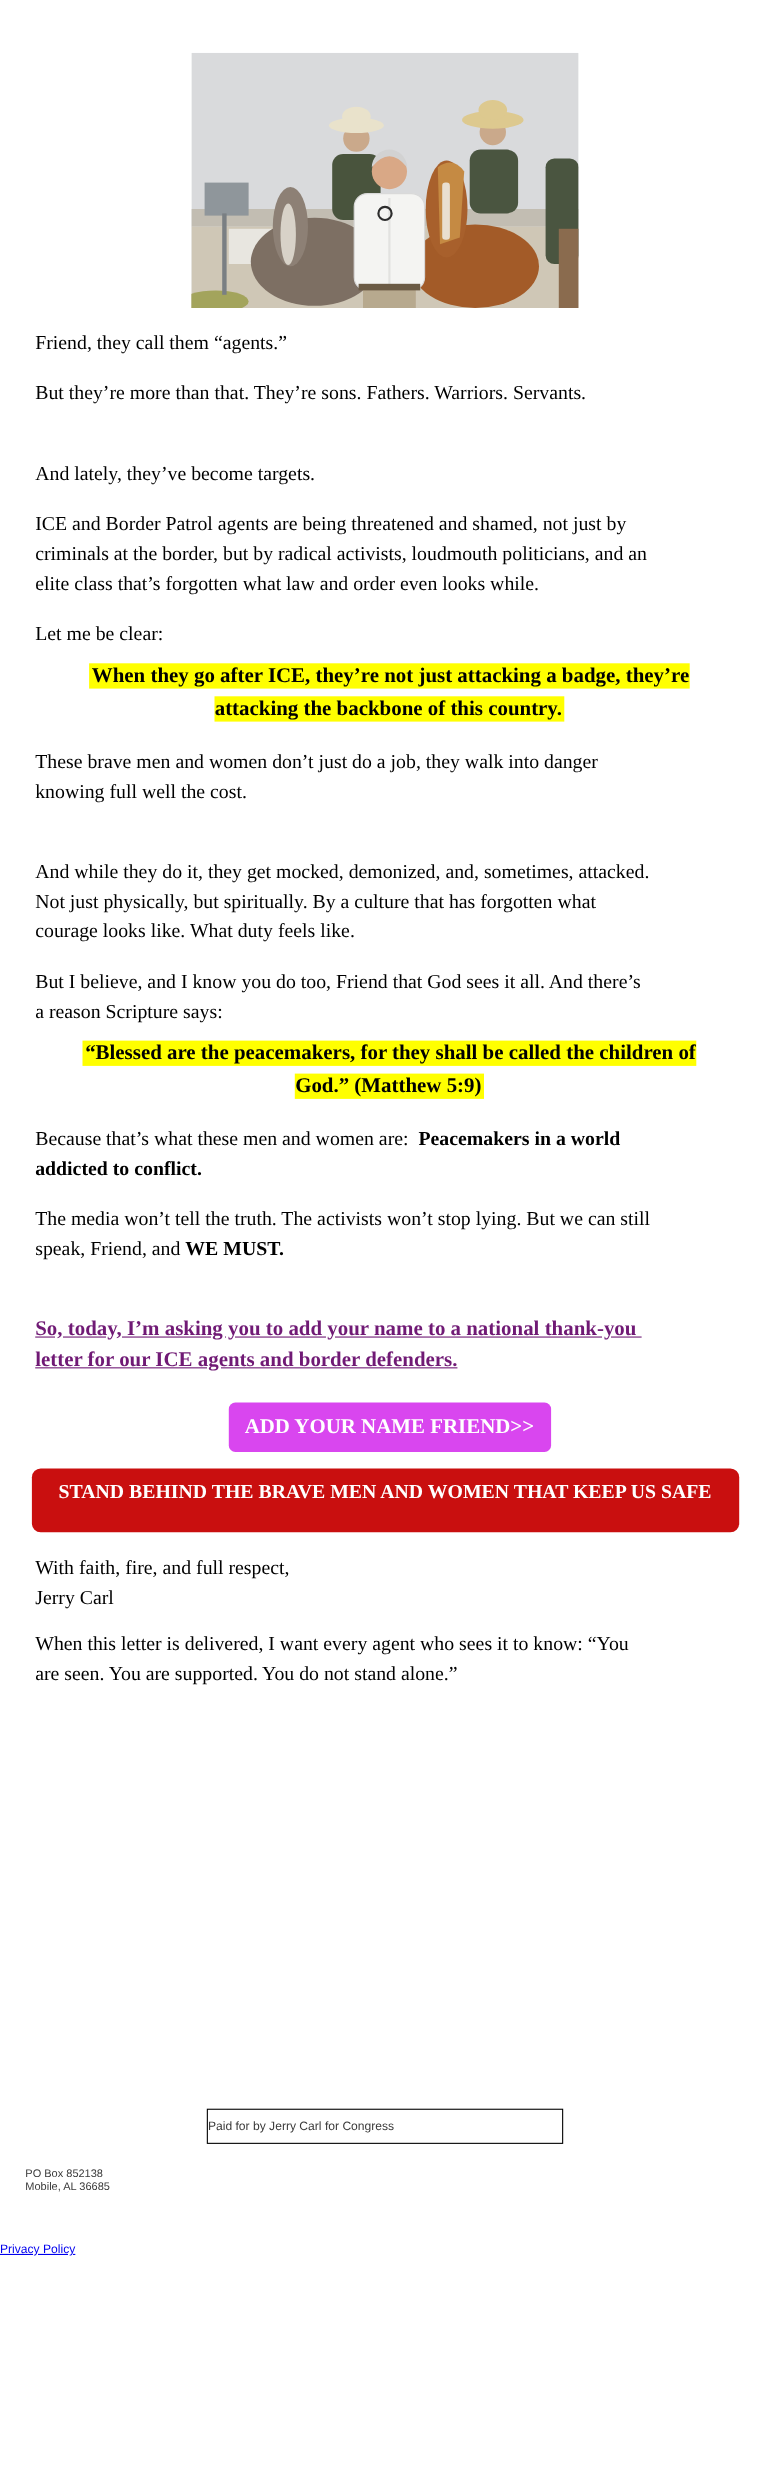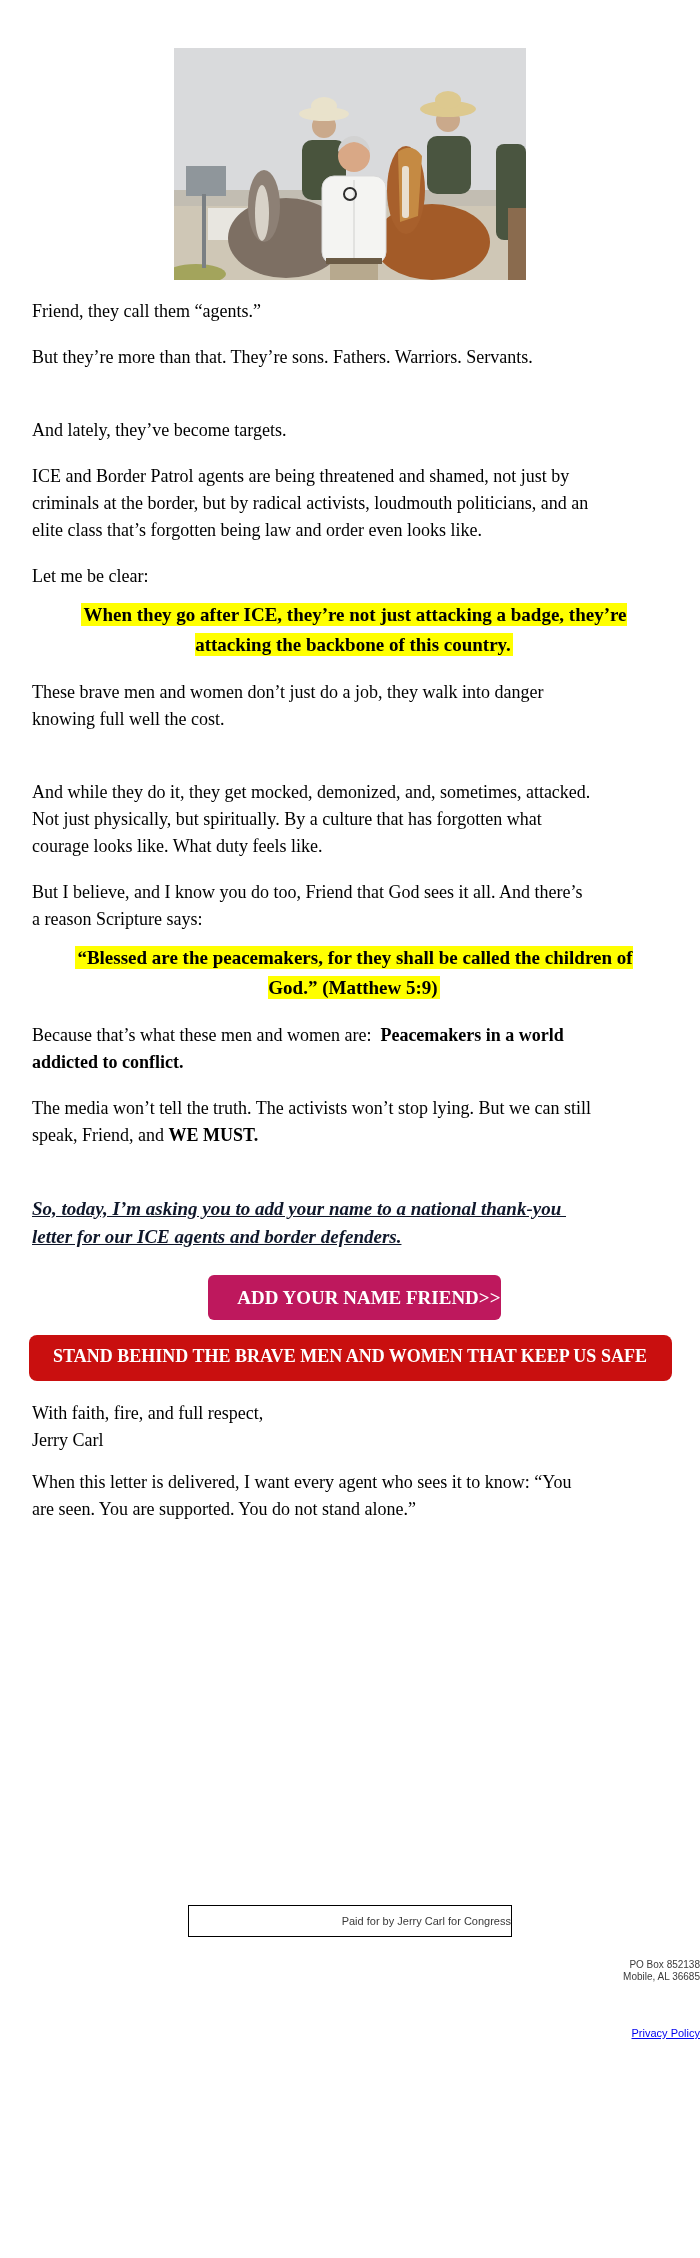--- a/index.html
+++ b/index.html
@@ -40,63 +40,62 @@
     background: #FFFF00;
     padding: 1px 2px;
   }
   p.link-p {
     margin: 46px 0 0 0;
     font-size: 19px;
     line-height: 28px;
     white-space: pre;
   }
   a.cta-link {
-    color: #0f172a;
+    color: #701a75;
     font-weight: bold;
     text-decoration: underline;
     cursor: pointer;
-    font-style: italic;
   }
   .btn-row {
     margin-top: 24px;
     text-align: center;
   }
   a.red-btn {
     display: inline-block;
     width: 293px;
     height: 45px;
     line-height: 45px;
-    background: #be185d;
+    background: #d946ef;
     color: #ffffff;
     font-weight: bold;
     font-size: 19px;
     border-radius: 6px;
     text-decoration: none;
-    text-align: right;
+    text-align: center;
     cursor: pointer;
   }
   .banner {
     margin: 15px auto 0 auto;
     width: 643px;
-    height: 46px;
+    height: 58px;
     line-height: 43px;
     background: #C90F0F;
     color: #ffffff;
     font-weight: bold;
     font-size: 18px;
     text-align: center;
     border-radius: 8px;
     cursor: pointer;
   }
   p.after-banner { margin-top: 15px; }
   .pre-footer-spacer { height: 382px; }
   .footer {
     font-family: "Liberation Sans", "DejaVu Sans", sans-serif;
     color: #3a3a3a;
-    text-align: right;
+    text-align: left;
   }
   .disclaimer-box {
     margin: 0 auto;
     width: 322px;
     height: 30px;
     line-height: 30px;
     border: 1px solid #000000;
     font-size: 11px;
   }
   .address {
@@ -163,21 +162,21 @@
     <rect x="152" y="210" width="56" height="6" fill="#6b5b45"></rect>
   </svg>
 </div>
 
 <div class="content">
   <p class="body-p first">Friend, they call them “agents.”</p>
   <p class="body-p">But they’re more than that. They’re sons. Fathers. Warriors. Servants.</p>
   <p class="body-p gap-extra">And lately, they’ve become targets.</p>
   <p class="body-p">ICE and Border Patrol agents are being threatened and shamed, not just by
 criminals at the border, but by radical activists, loudmouth politicians, and an
-elite class that’s forgotten being law and order even looks like.</p>
+elite class that’s forgotten what law and order even looks while.</p>
   <p class="body-p">Let me be clear:</p>
 
   <p class="heading"><span class="hl">When they go after ICE, they’re not just attacking a badge, they’re
 attacking the backbone of this country.</span></p>
 
   <p class="body-p">These brave men and women don’t just do a job, they walk into danger
 knowing full well the cost.</p>
   <p class="body-p gap-extra">And while they do it, they get mocked, demonized, and, sometimes, attacked.
 Not just physically, but spiritually. By a culture that has forgotten what
 courage looks like. What duty feels like.</p>

